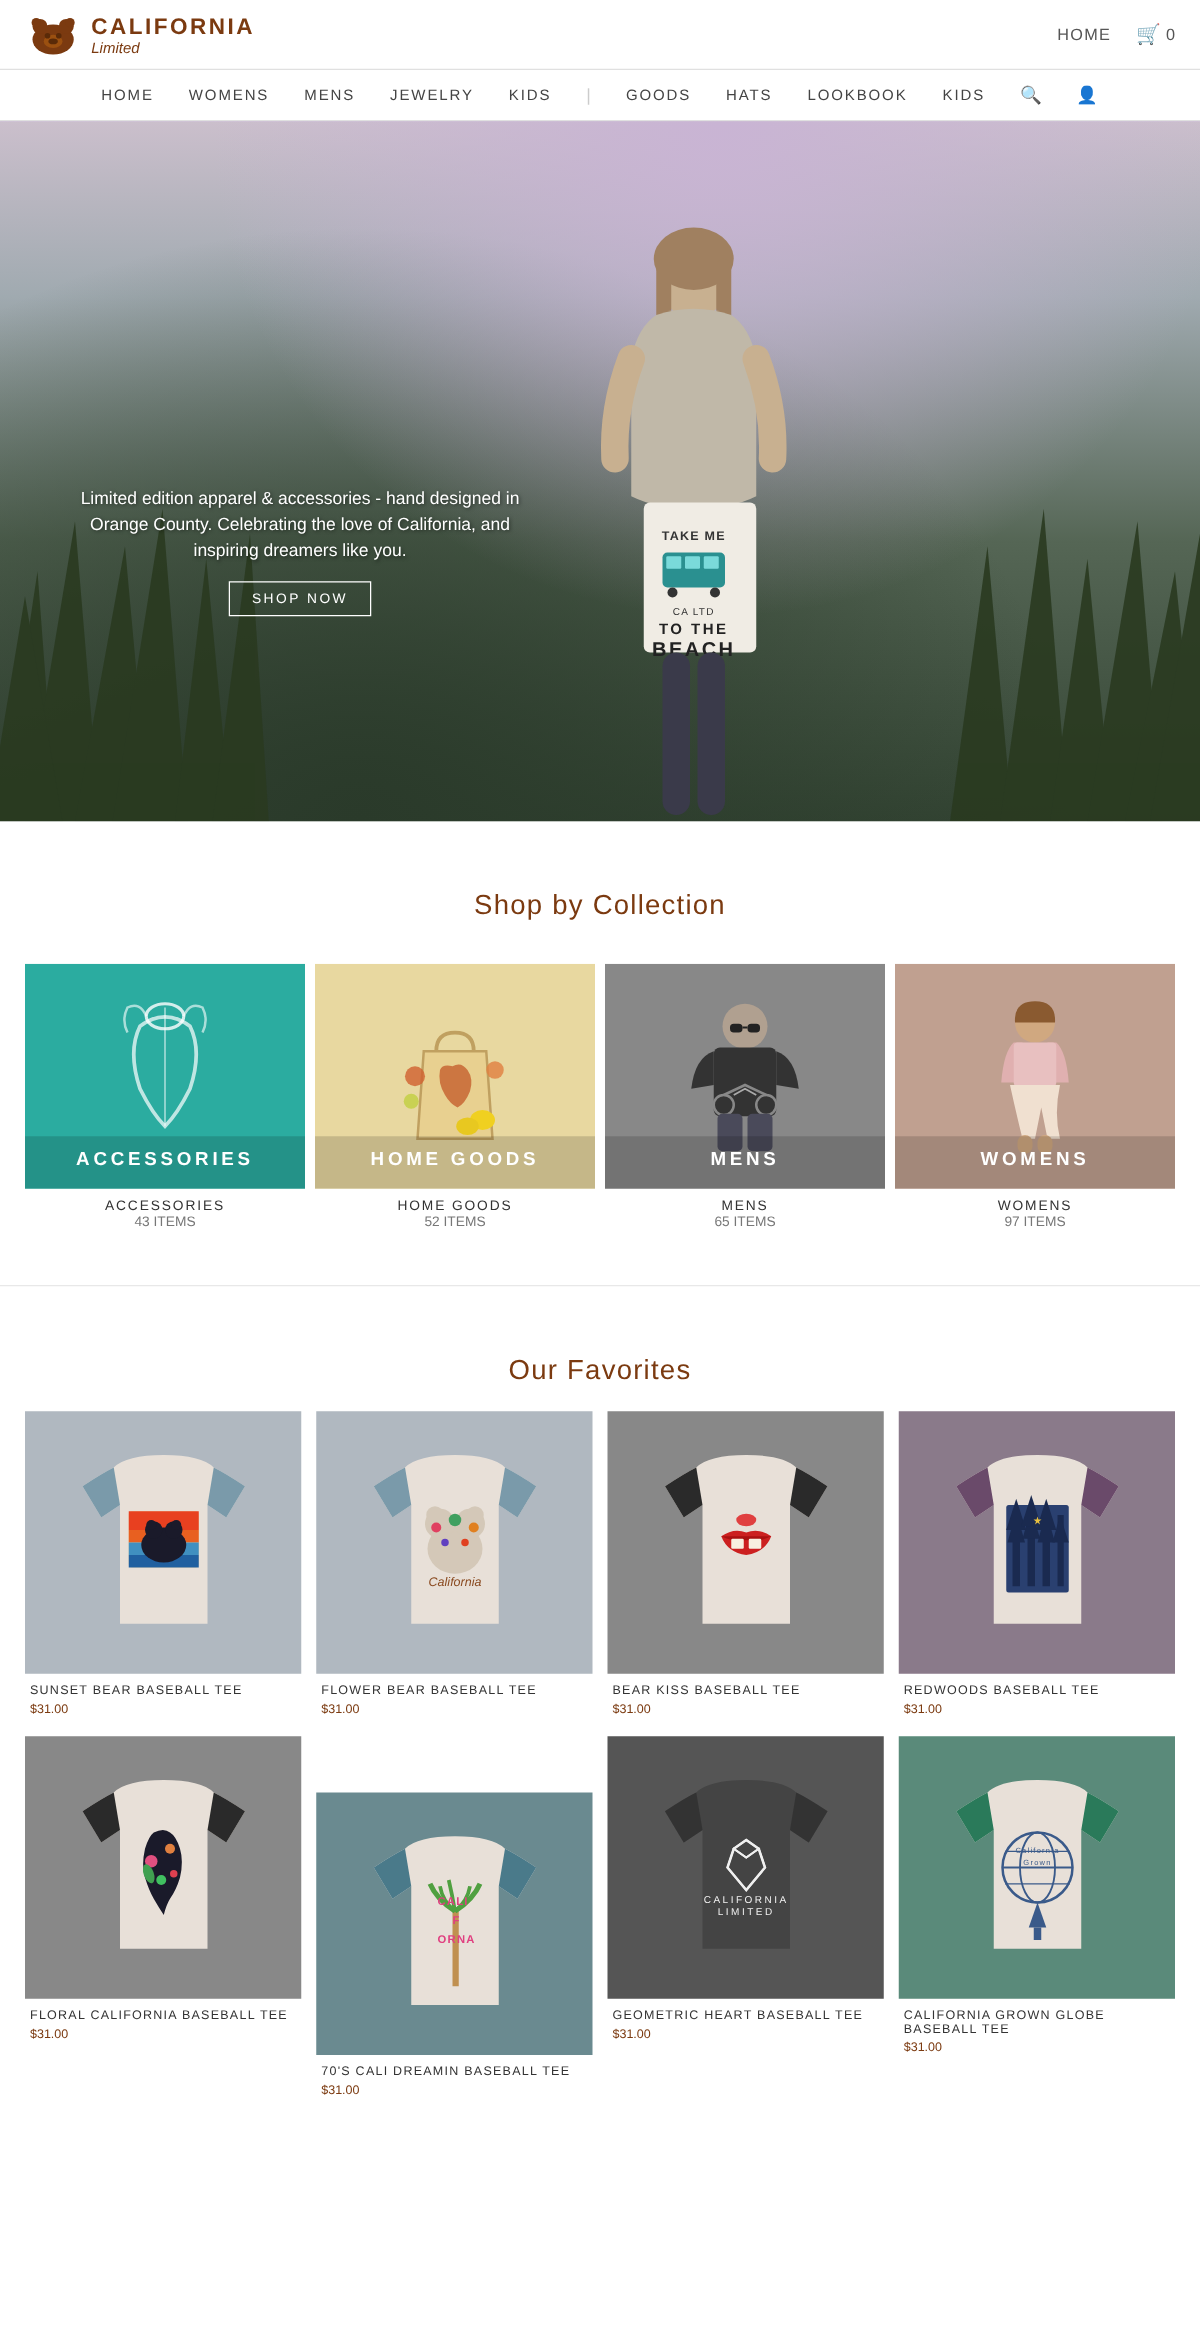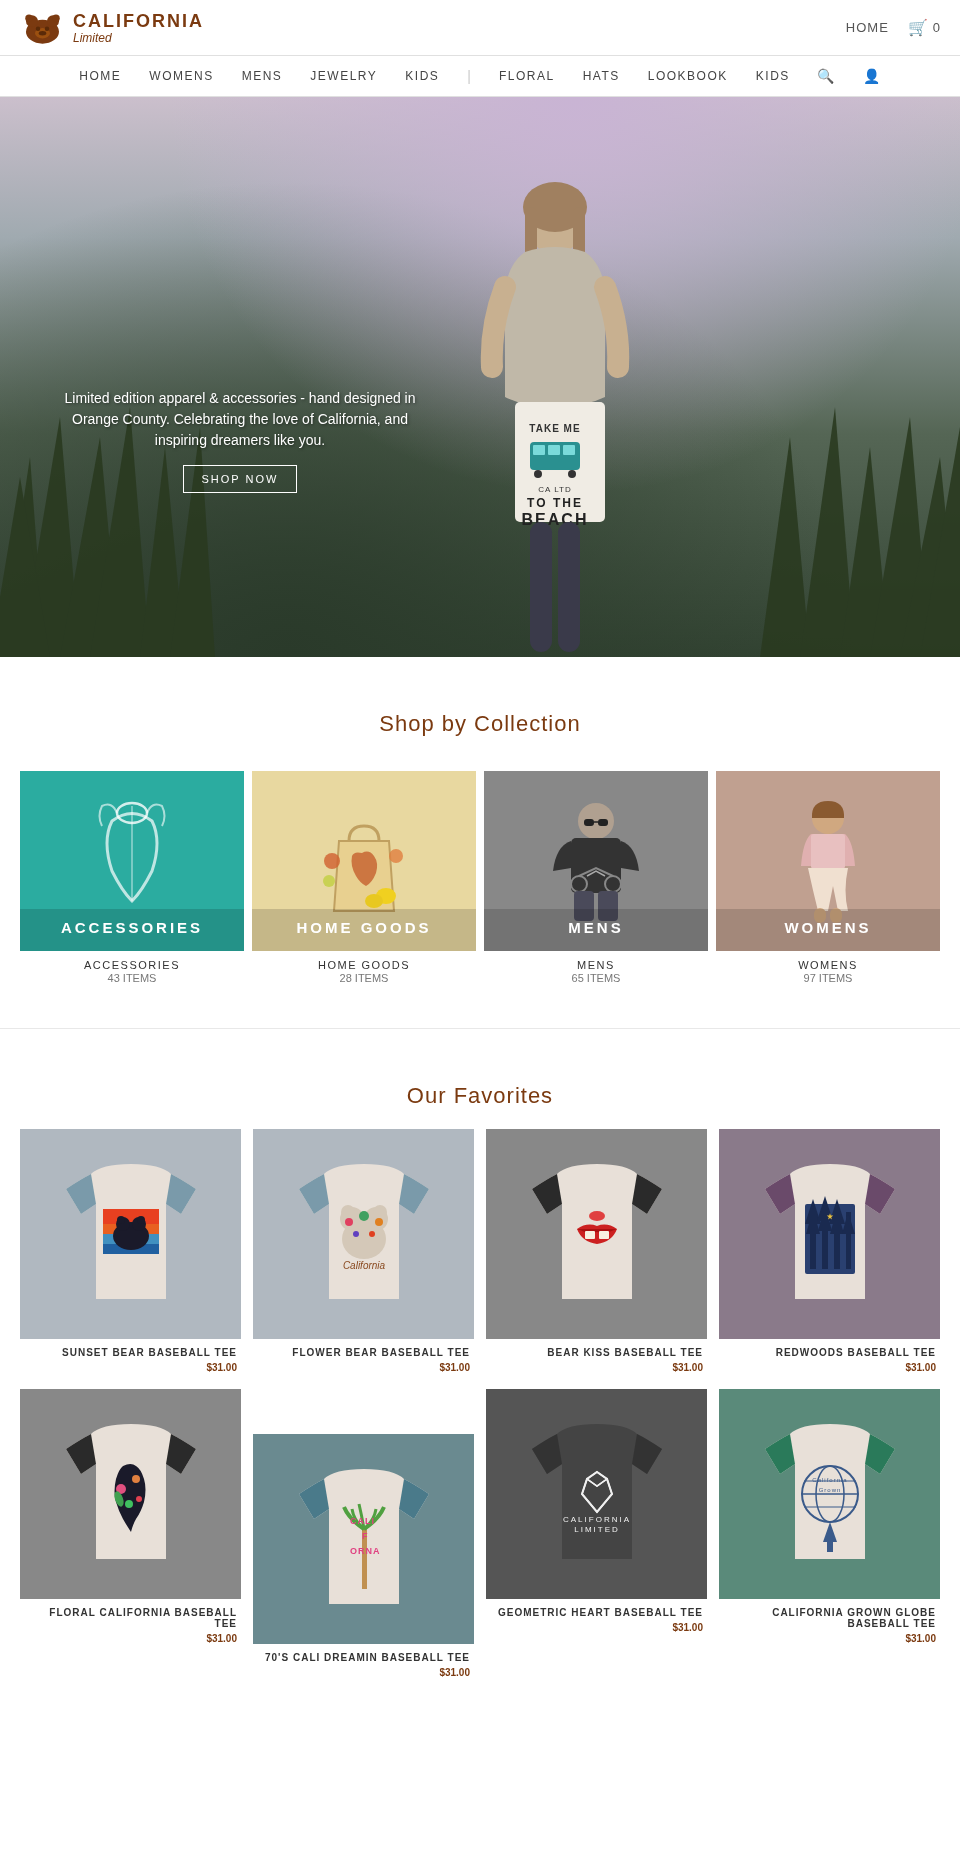--- a/index.html
+++ b/index.html
@@ -230,23 +230,22 @@
     .product-thumb {
       width: 100%;
       height: 210px;
       display: flex;
       align-items: center;
       justify-content: center;
       overflow: hidden;
       position: relative;
     }
     .product-info {
-      text-align: right;
+      text-align: left;
       padding: 8px 4px 4px;
-      font-weight: bold;
     }
     .product-name {
       font-size: 10px;
       letter-spacing: 1px;
       color: #333;
       text-transform: uppercase;
       margin-bottom: 4px;
     }
     .product-price {
       font-size: 10px;
@@ -284,21 +283,21 @@
     </div>
   </div>
 
   <nav class="main-nav">
     <a class="nav-link">HOME</a>
     <a class="nav-link">WOMENS</a>
     <a class="nav-link">MENS</a>
     <a class="nav-link">JEWELRY</a>
     <a class="nav-link">KIDS</a>
     <span class="nav-divider">|</span>
-    <a class="nav-link">FLORAL</a>
+    <a class="nav-link">GOODS</a>
     <a class="nav-link">HATS</a>
     <a class="nav-link">LOOKBOOK</a>
     <a class="nav-link">KIDS</a>
     <span class="nav-icon">🔍</span>
     <span class="nav-icon">👤</span>
   </nav>
 </header>
 
 <section class="hero">
   <div class="hero-bg"></div>
@@ -395,21 +394,21 @@
           <circle cx="82" cy="55" r="7" fill="#e08040" opacity="0.8"></circle>
           <circle cx="15" cy="80" r="6" fill="#c0d040" opacity="0.8"></circle>
 
           <ellipse cx="72" cy="95" rx="10" ry="8" fill="#f0d020"></ellipse>
           <ellipse cx="60" cy="100" rx="9" ry="7" fill="#e8c820"></ellipse>
         </svg>
         <span class="collection-label">HOME GOODS</span>
       </div>
       <div class="collection-info">
         <div class="collection-name">HOME GOODS</div>
-        <div class="collection-count">28 ITEMS</div>
+        <div class="collection-count">52 ITEMS</div>
       </div>
     </div>
 
     <div class="collection-item">
       <div class="collection-thumb collection-thumb-mens">
         <svg width="110" height="130" viewBox="0 0 110 130">
 
           <circle cx="55" cy="25" r="18" fill="#b0a090"></circle>
           <rect x="30" y="42" width="50" height="55" rx="5" fill="#333"></rect>
           <path d="M30,45 Q15,50 12,75 L30,72Z" fill="#333"></path>

